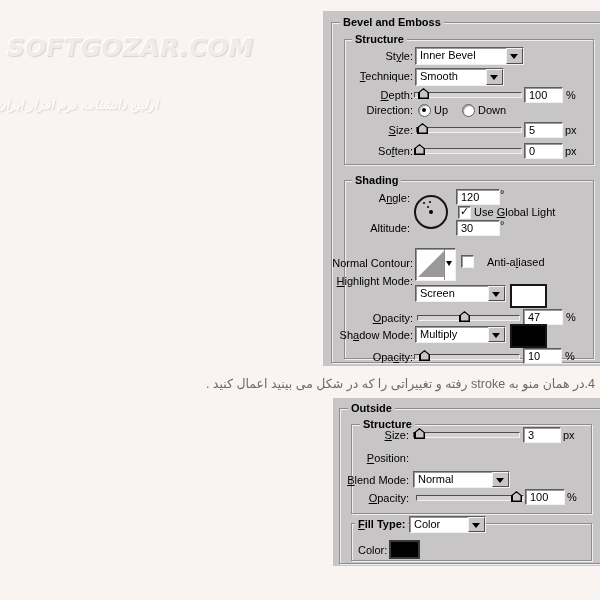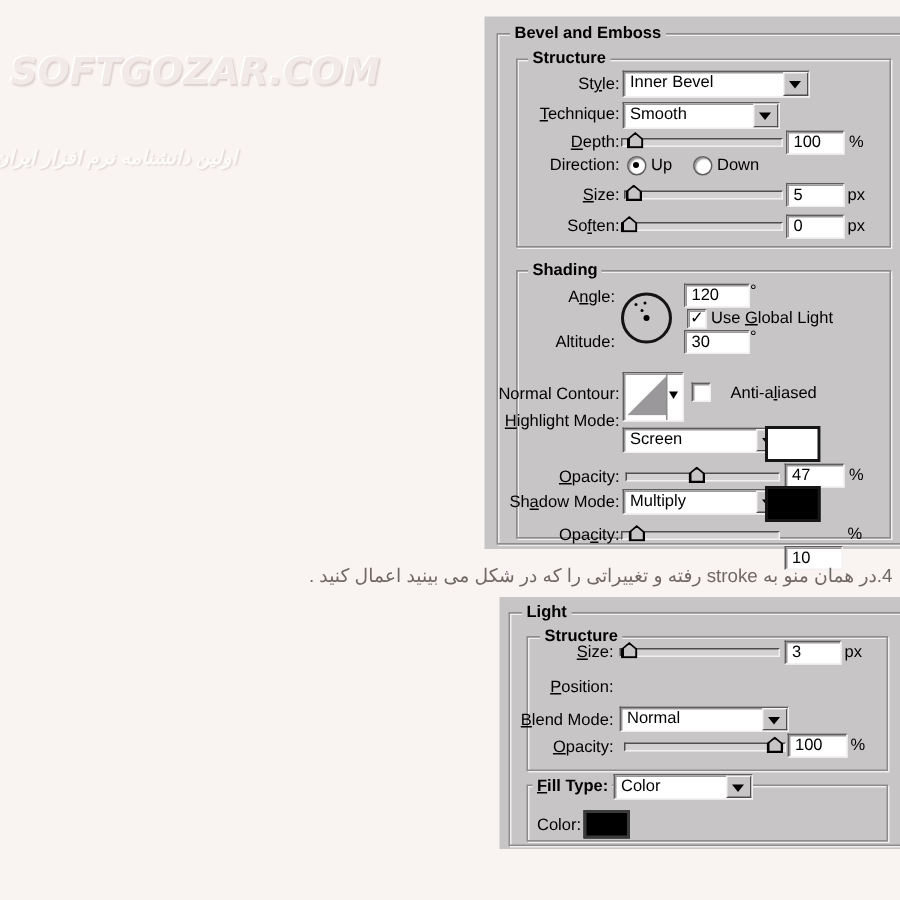--- a/index.html
+++ b/index.html
@@ -49,21 +49,21 @@
   .lbl{position:absolute;white-space:nowrap;line-height:13px;}
   .u{text-decoration:underline;}
   
   .field{
     position:absolute;background:#fff;
     border:1px solid;border-color:#5f5d5e #f2f0f1 #f2f0f1 #5f5d5e;
     box-shadow:inset 1px 1px 0 #9b9899;
     line-height:13px;padding:1px 0 0 4px;overflow:hidden;white-space:nowrap;
   }
   
-  .dd{padding-right:16px;}
+  .dd{}
   .dd-btn{
     position:absolute;right:0;top:0;bottom:0;width:15px;
     background:#c8c5c6;
     border:1px solid;border-color:#f4f2f3 #4f4d4e #4f4d4e #f4f2f3;
   }
   .dd-btn:after{
     content:"";position:absolute;left:3px;top:5px;
     border:4px solid transparent;border-top:5px solid #000;
   }
   
@@ -191,29 +191,29 @@
   <div class="field" style="left:523px;top:309px;width:34px;height:13px;">47</div>
   <div class="lbl" style="left:566px;top:311px;">%</div>
 
   <div class="lbl" style="right:187px;top:329px;"><span>Sh</span><span class="u">a</span><span>dow Mode:</span></div>
   <div class="field dd" style="left:415px;top:326px;width:85px;height:14px;"><span>Multiply</span><span class="dd-btn"></span></div>
   <div class="swatch" style="left:510px;top:324px;width:33px;height:20px;background:#000000;"></div>
 
   <div class="lbl" style="right:187px;top:351px;"><span>Opa</span><span class="u">c</span><span>ity:</span></div>
   <div class="groove" style="left:414px;top:354px;width:104px;"></div>
   <div class="thumb" style="left:419px;top:350px;"></div>
-  <div class="field" style="left:523px;top:364px;width:33px;height:13px;">10</div>
+  <div class="field" style="left:523px;top:348px;width:33px;height:13px;">10</div>
   <div class="lbl" style="left:565px;top:350px;">%</div>
 
   <div class="caption cap4">4.در همان منو به stroke رفته و تغییراتی را که در شکل می بینید اعمال کنید .</div>
 
   <div class="panel panel2"></div>
 
   <div class="frame" style="left:339px;top:408px;width:260px;height:154px;"></div>
-  <div class="gtitle" style="left:348px;top:402px;">Light</div>
+  <div class="gtitle" style="left:348px;top:402px;">Outside</div>
 
   <div class="frame" style="left:351px;top:424px;width:239px;height:88px;"></div>
   <div class="gtitle" style="left:360px;top:418px;">Structure</div>
 
   <div class="lbl" style="right:191px;top:429px;"><span></span><span class="u">S</span><span>ize:</span></div>
   <div class="groove" style="left:413px;top:432px;width:105px;"></div>
   <div class="thumb" style="left:414px;top:428px;"></div>
   <div class="field" style="left:523px;top:427px;width:32px;height:13px;">3</div>
   <div class="lbl" style="left:563px;top:429px;">px</div>
 

